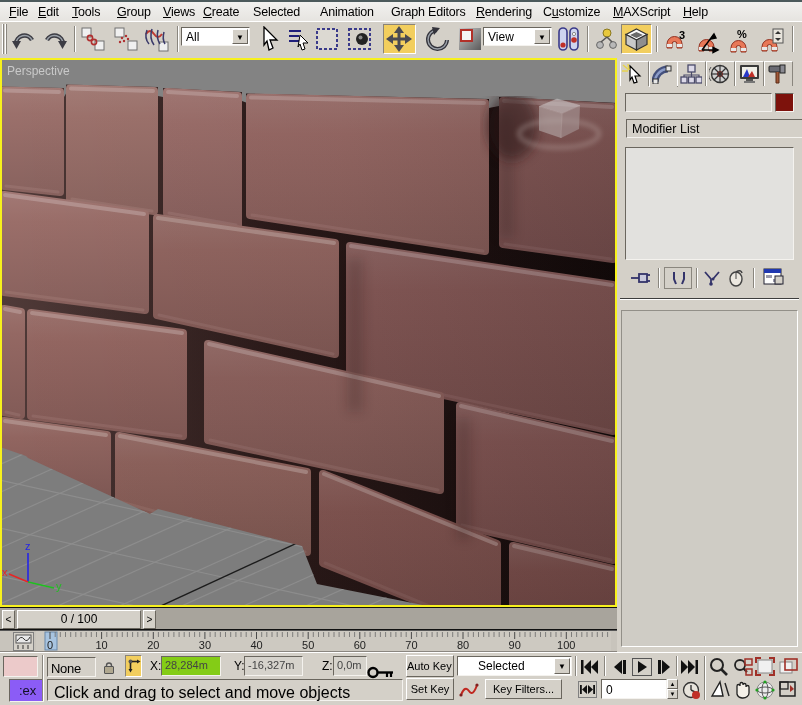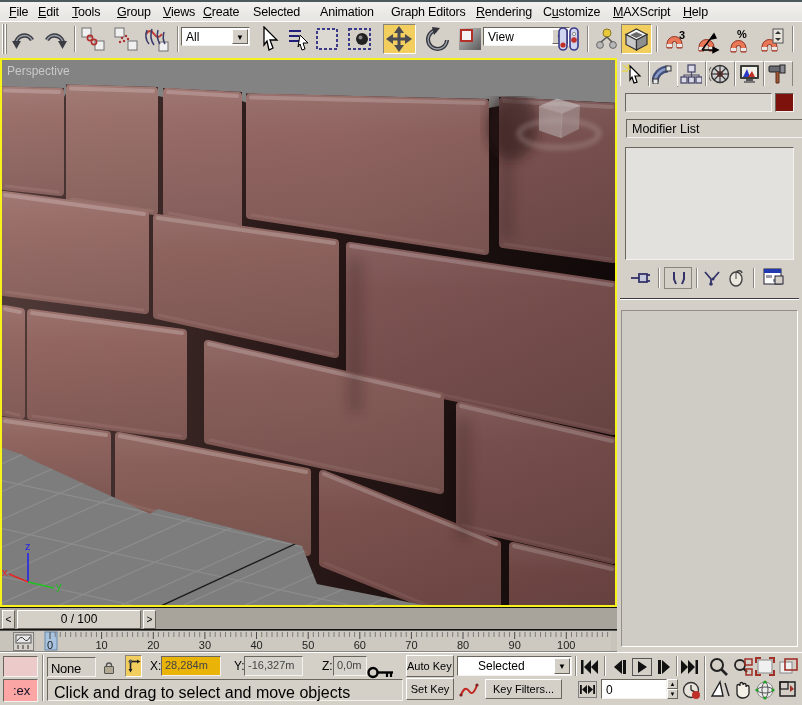--- a/index.html
+++ b/index.html
@@ -38,21 +38,21 @@
 <div class="sep" style="left:177px;top:26px;height:26px"></div>
 <div class="sep" style="left:587px;top:26px;height:26px"></div>
 <div class="sep" style="left:656px;top:26px;height:26px"></div>
 <div class="sep" style="left:792px;top:26px;height:26px"></div>
 
 <div class="abs sunken2" style="left:181px;top:27px;width:69px;height:19px;background:#fff">
  <span style="position:absolute;left:4px;top:2px;font-size:12px">All</span>
     <div class="cbtn">▼</div>
   </div>
 
-<div class="abs sunken2" style="left:483px;top:27px;width:87px;height:19px;background:#fff">
+<div class="abs sunken2" style="left:483px;top:27px;width:69px;height:19px;background:#fff">
  <span style="position:absolute;left:4px;top:2px;font-size:12px">View</span>
     <div class="cbtn">▼</div>
   </div>
 
 <div class="abs yellowbtn" style="left:383px;top:24px;width:33px;height:30px"></div>
 <div class="abs yellowbtn" style="left:621px;top:24px;width:31px;height:30px"></div>
 <svg style="position:absolute;left:12px;top:28px" width="24" height="23" viewBox="0 0 24 23">
     <path d="M4,16 A8.5 8.5 0 0 1 20,12" fill="none" stroke="#3c3c44" stroke-width="4.5"></path>
     <path d="M4,16 A8.5 8.5 0 0 1 20,12" fill="none" stroke="#9aa0a8" stroke-width="1.6"></path>
     <polygon points="0,13 9,13 4.5,21" fill="#3c3c44"></polygon>
@@ -608,30 +608,30 @@
     <line x1="597.3" y1="2" x2="597.3" y2="7" stroke="#6a6a6a" stroke-width="0.8"></line>
     <line x1="602.4" y1="2" x2="602.4" y2="7" stroke="#6a6a6a" stroke-width="0.8"></line>
     <line x1="607.6" y1="2" x2="607.6" y2="7" stroke="#6a6a6a" stroke-width="0.8"></line>
   </svg>
 
 <div class="abs" style="left:617px;top:652px;width:185px;height:0px"></div>
 
 <div class="abs" style="left:0;top:652px;width:802px;height:53px;background:#d4d0c8;border-top:1px solid #fff"></div>
 
 <div class="abs sunken2" style="left:3px;top:656px;width:35px;height:21px;background:#eccaca"></div>
-<div class="abs sunken2" style="left:3px;top:679px;width:35px;height:23px;background:#fca5a5;overflow:hidden">
+<div class="abs sunken2" style="left:9px;top:679px;width:35px;height:23px;background:#8b5cf6;overflow:hidden">
  <span style="position:absolute;left:9px;top:3px;font-size:13px;color:#112">:ex</span>
   </div>
 <div class="sep" style="left:42px;top:655px;height:46px"></div>
 <div class="abs sunken2" style="left:47px;top:657px;width:49px;height:20px;background:#d4d0c8;overflow:hidden">
     <span style="position:absolute;left:3px;top:3px;font-size:13px;letter-spacing:-0.3px">None Se</span>
   </div>
 <div class="abs yellowbtn" style="left:125px;top:655px;width:17px;height:22px"></div>
 <span class="abs" style="left:150px;top:659px;font-size:12px">X:</span>
-<div class="abs sunken2" style="left:161px;top:656px;width:60px;height:20px;background:#eab308">
+<div class="abs sunken2" style="left:161px;top:656px;width:60px;height:20px;background:#84cc16">
  <span style="position:absolute;left:3px;top:2px;font-size:11px;color:#444">28,284m</span>
   </div>
 <span class="abs" style="left:234px;top:659px;font-size:12px">Y:</span>
 <div class="abs sunken2" style="left:244px;top:656px;width:59px;height:20px;background:#d6d3cc">
  <span style="position:absolute;left:3px;top:2px;font-size:11px;color:#444">-16,327m</span>
   </div>
 <span class="abs" style="left:322px;top:659px;font-size:12px">Z:</span>
 <div class="abs sunken2" style="left:333px;top:656px;width:34px;height:20px;background:#d6d3cc">
  <span style="position:absolute;left:3px;top:2px;font-size:11px;color:#444">0,0m</span>
   </div>

